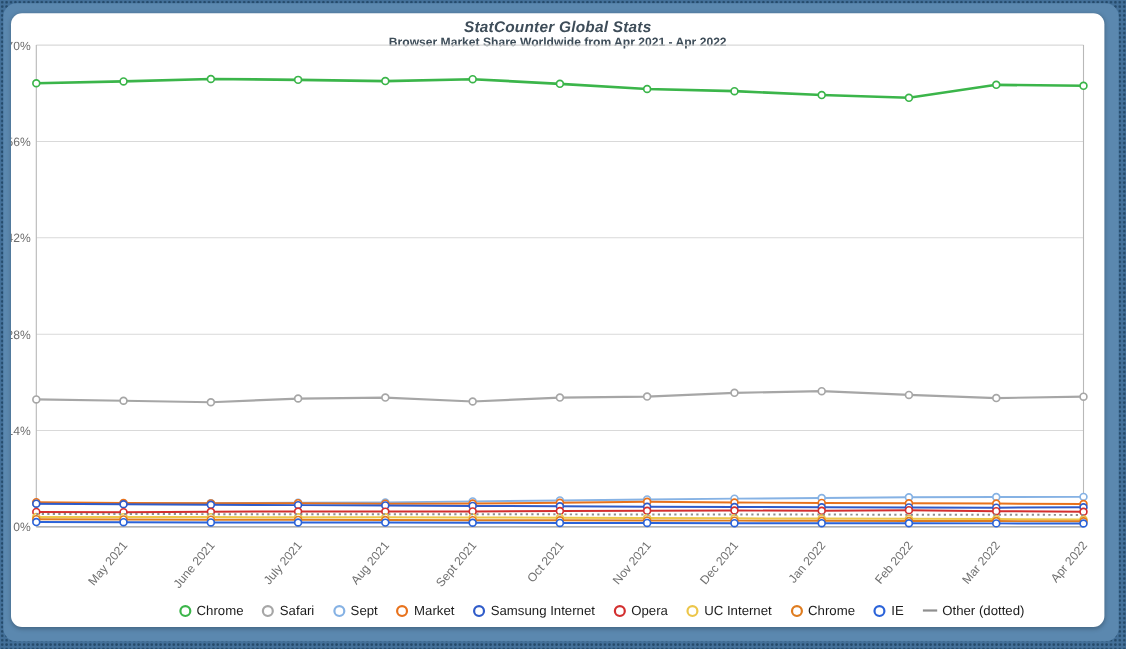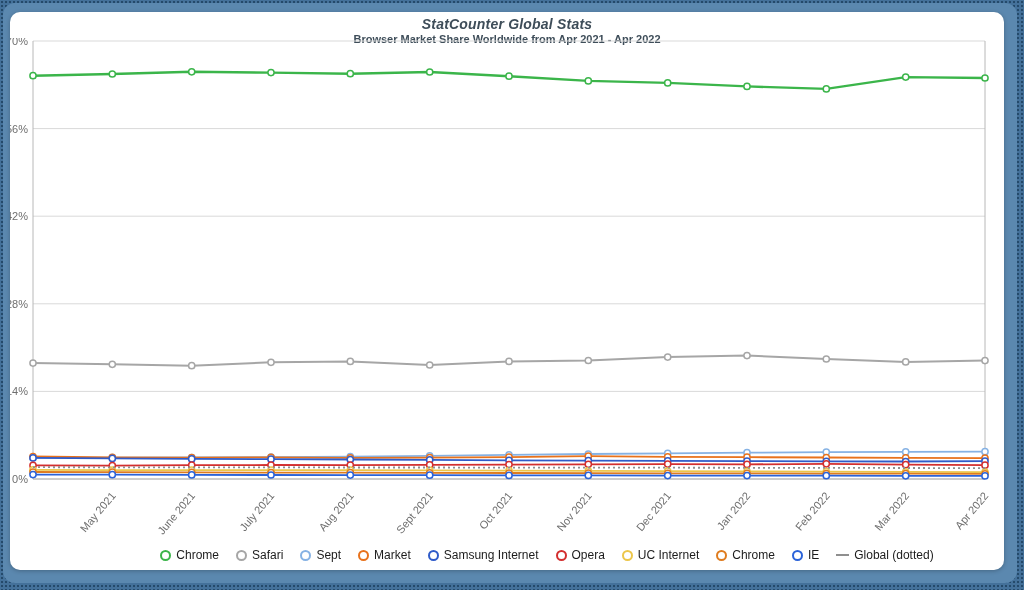--- a/index.html
+++ b/index.html
@@ -245,18 +245,18 @@
           <span class="legend-item">
             <span class="ring" style="border-color: rgb(223, 124, 31);"></span>
             <span>Chrome</span>
           </span>
           <span class="legend-item">
             <span class="ring" style="border-color: rgb(43, 99, 217);"></span>
             <span>IE</span>
           </span>
           <span class="legend-item">
             <span class="dash" style="background: rgb(143, 143, 143);"></span>
-            <span>Global (dotted)</span>
+            <span>Other (dotted)</span>
           </span>
         </div>
     </div>
   </div>
 </div>
 
 </body></html>

